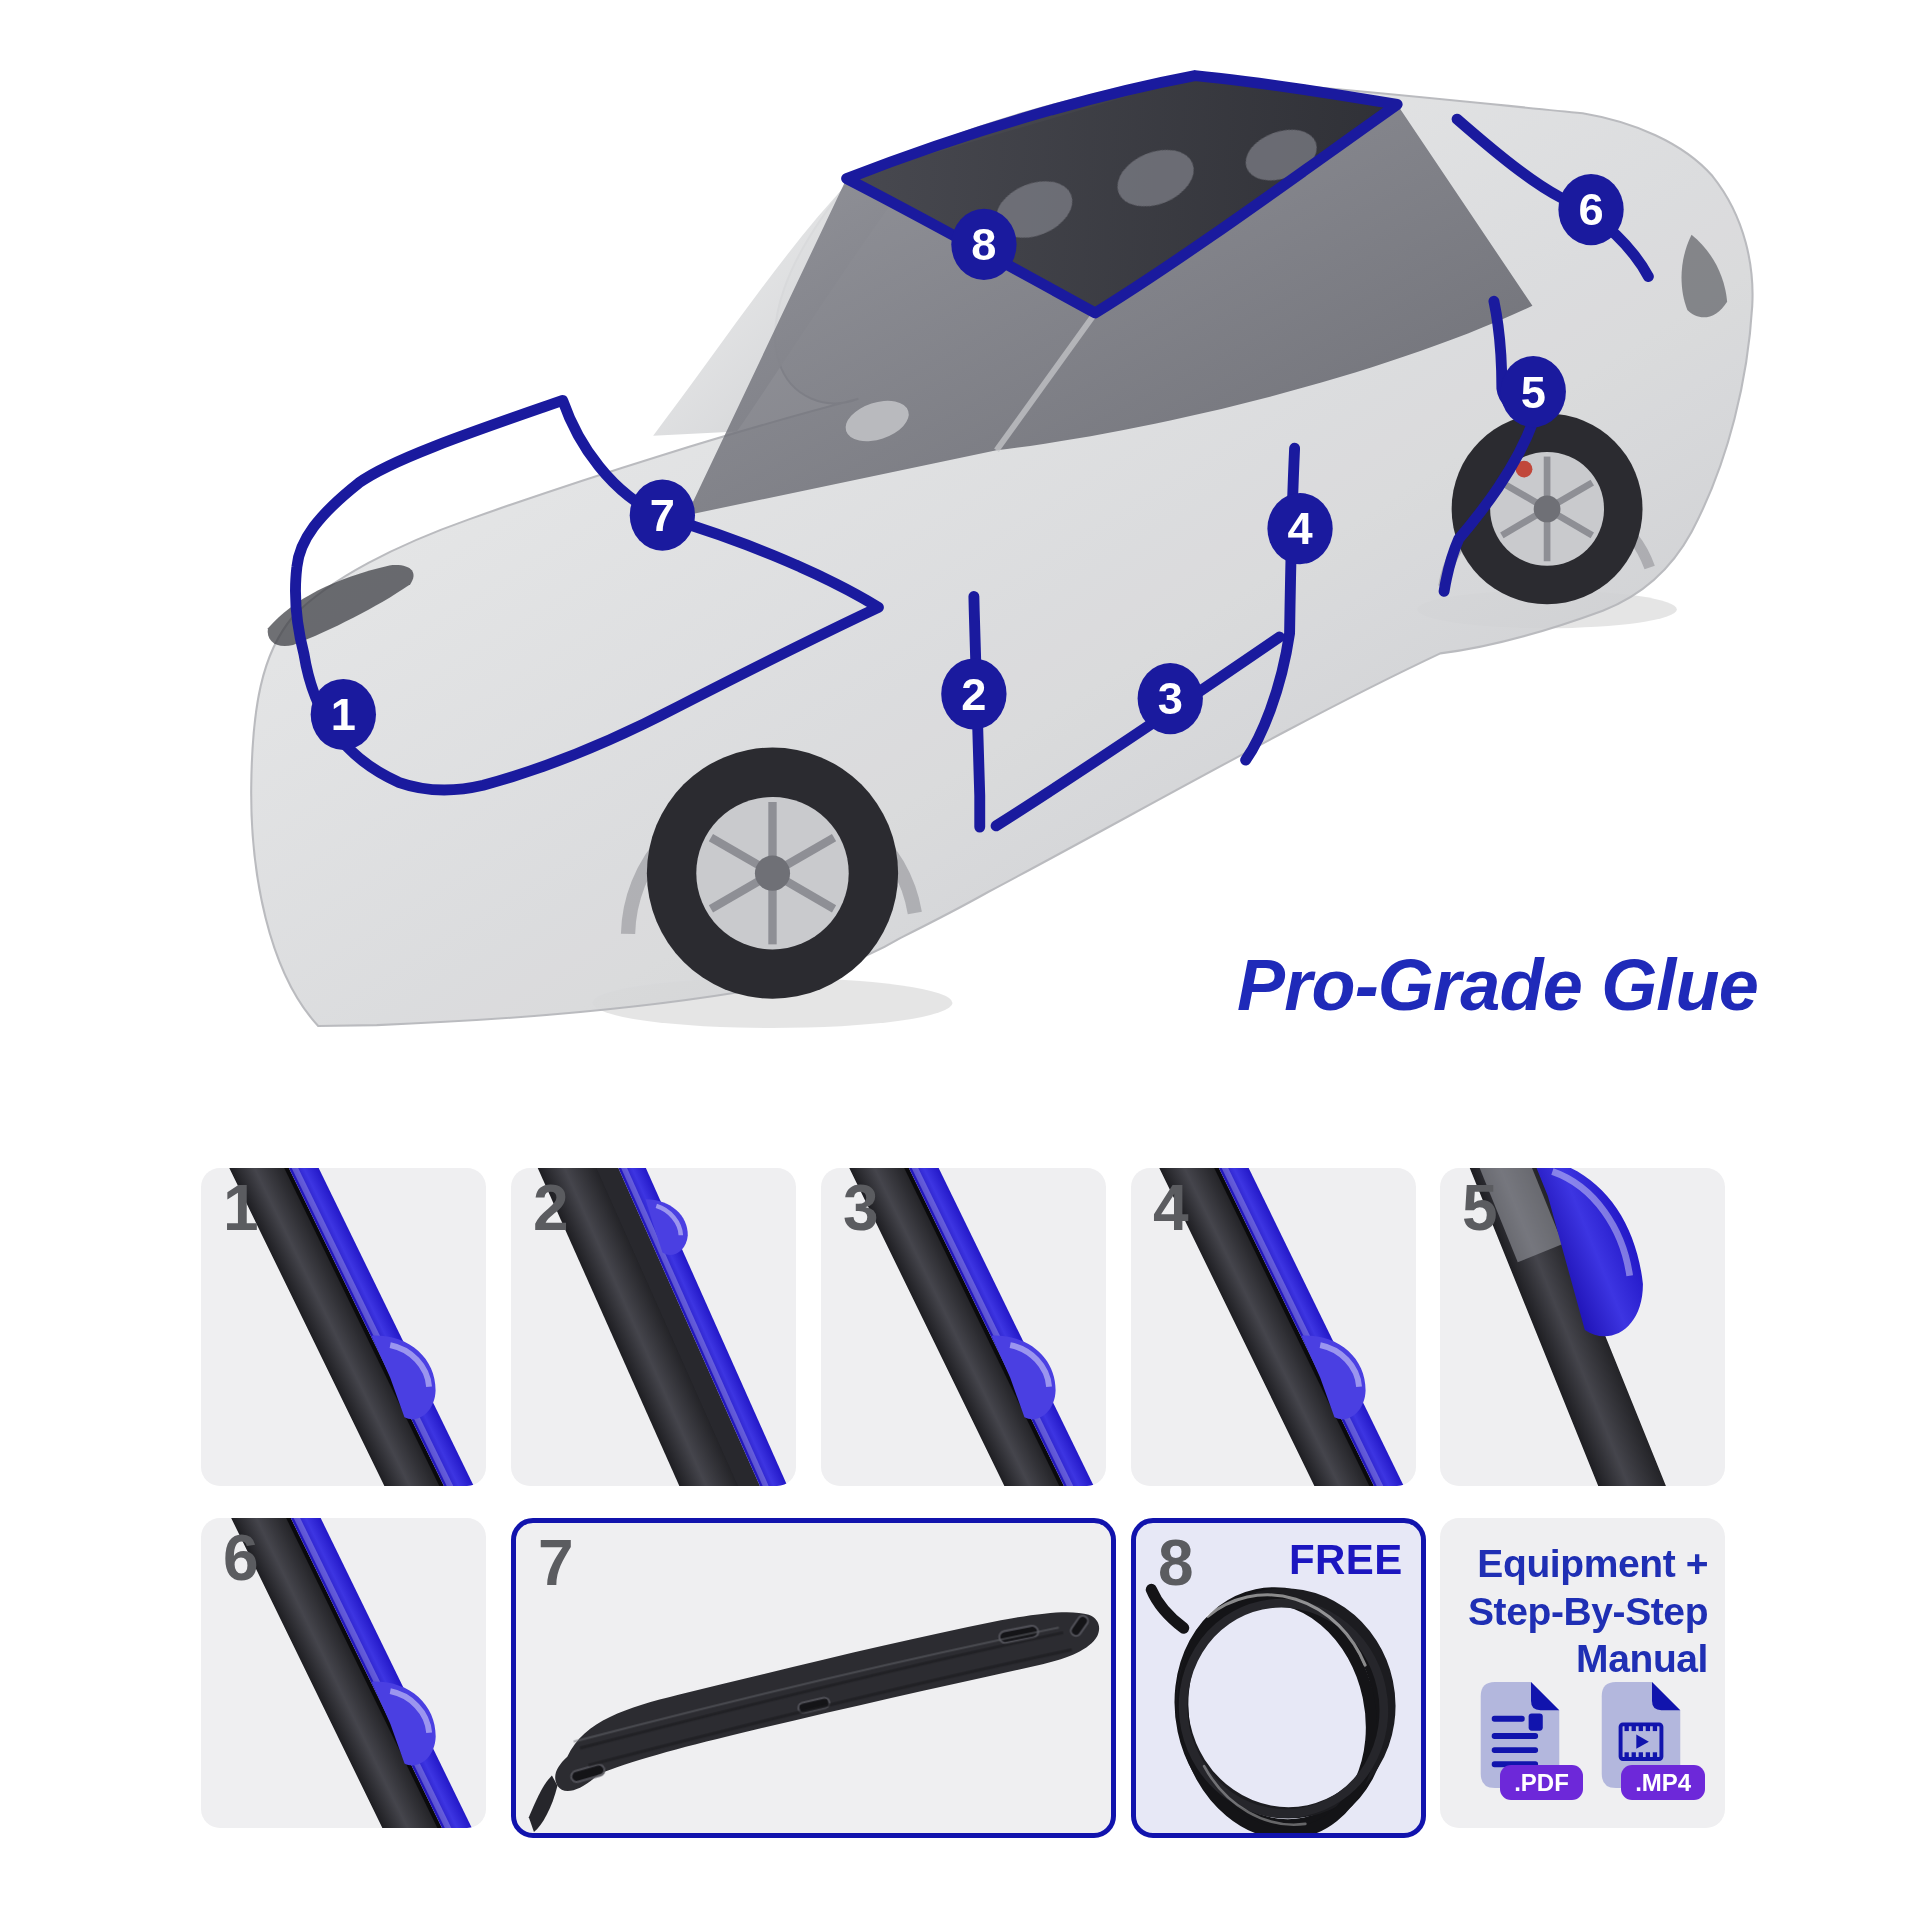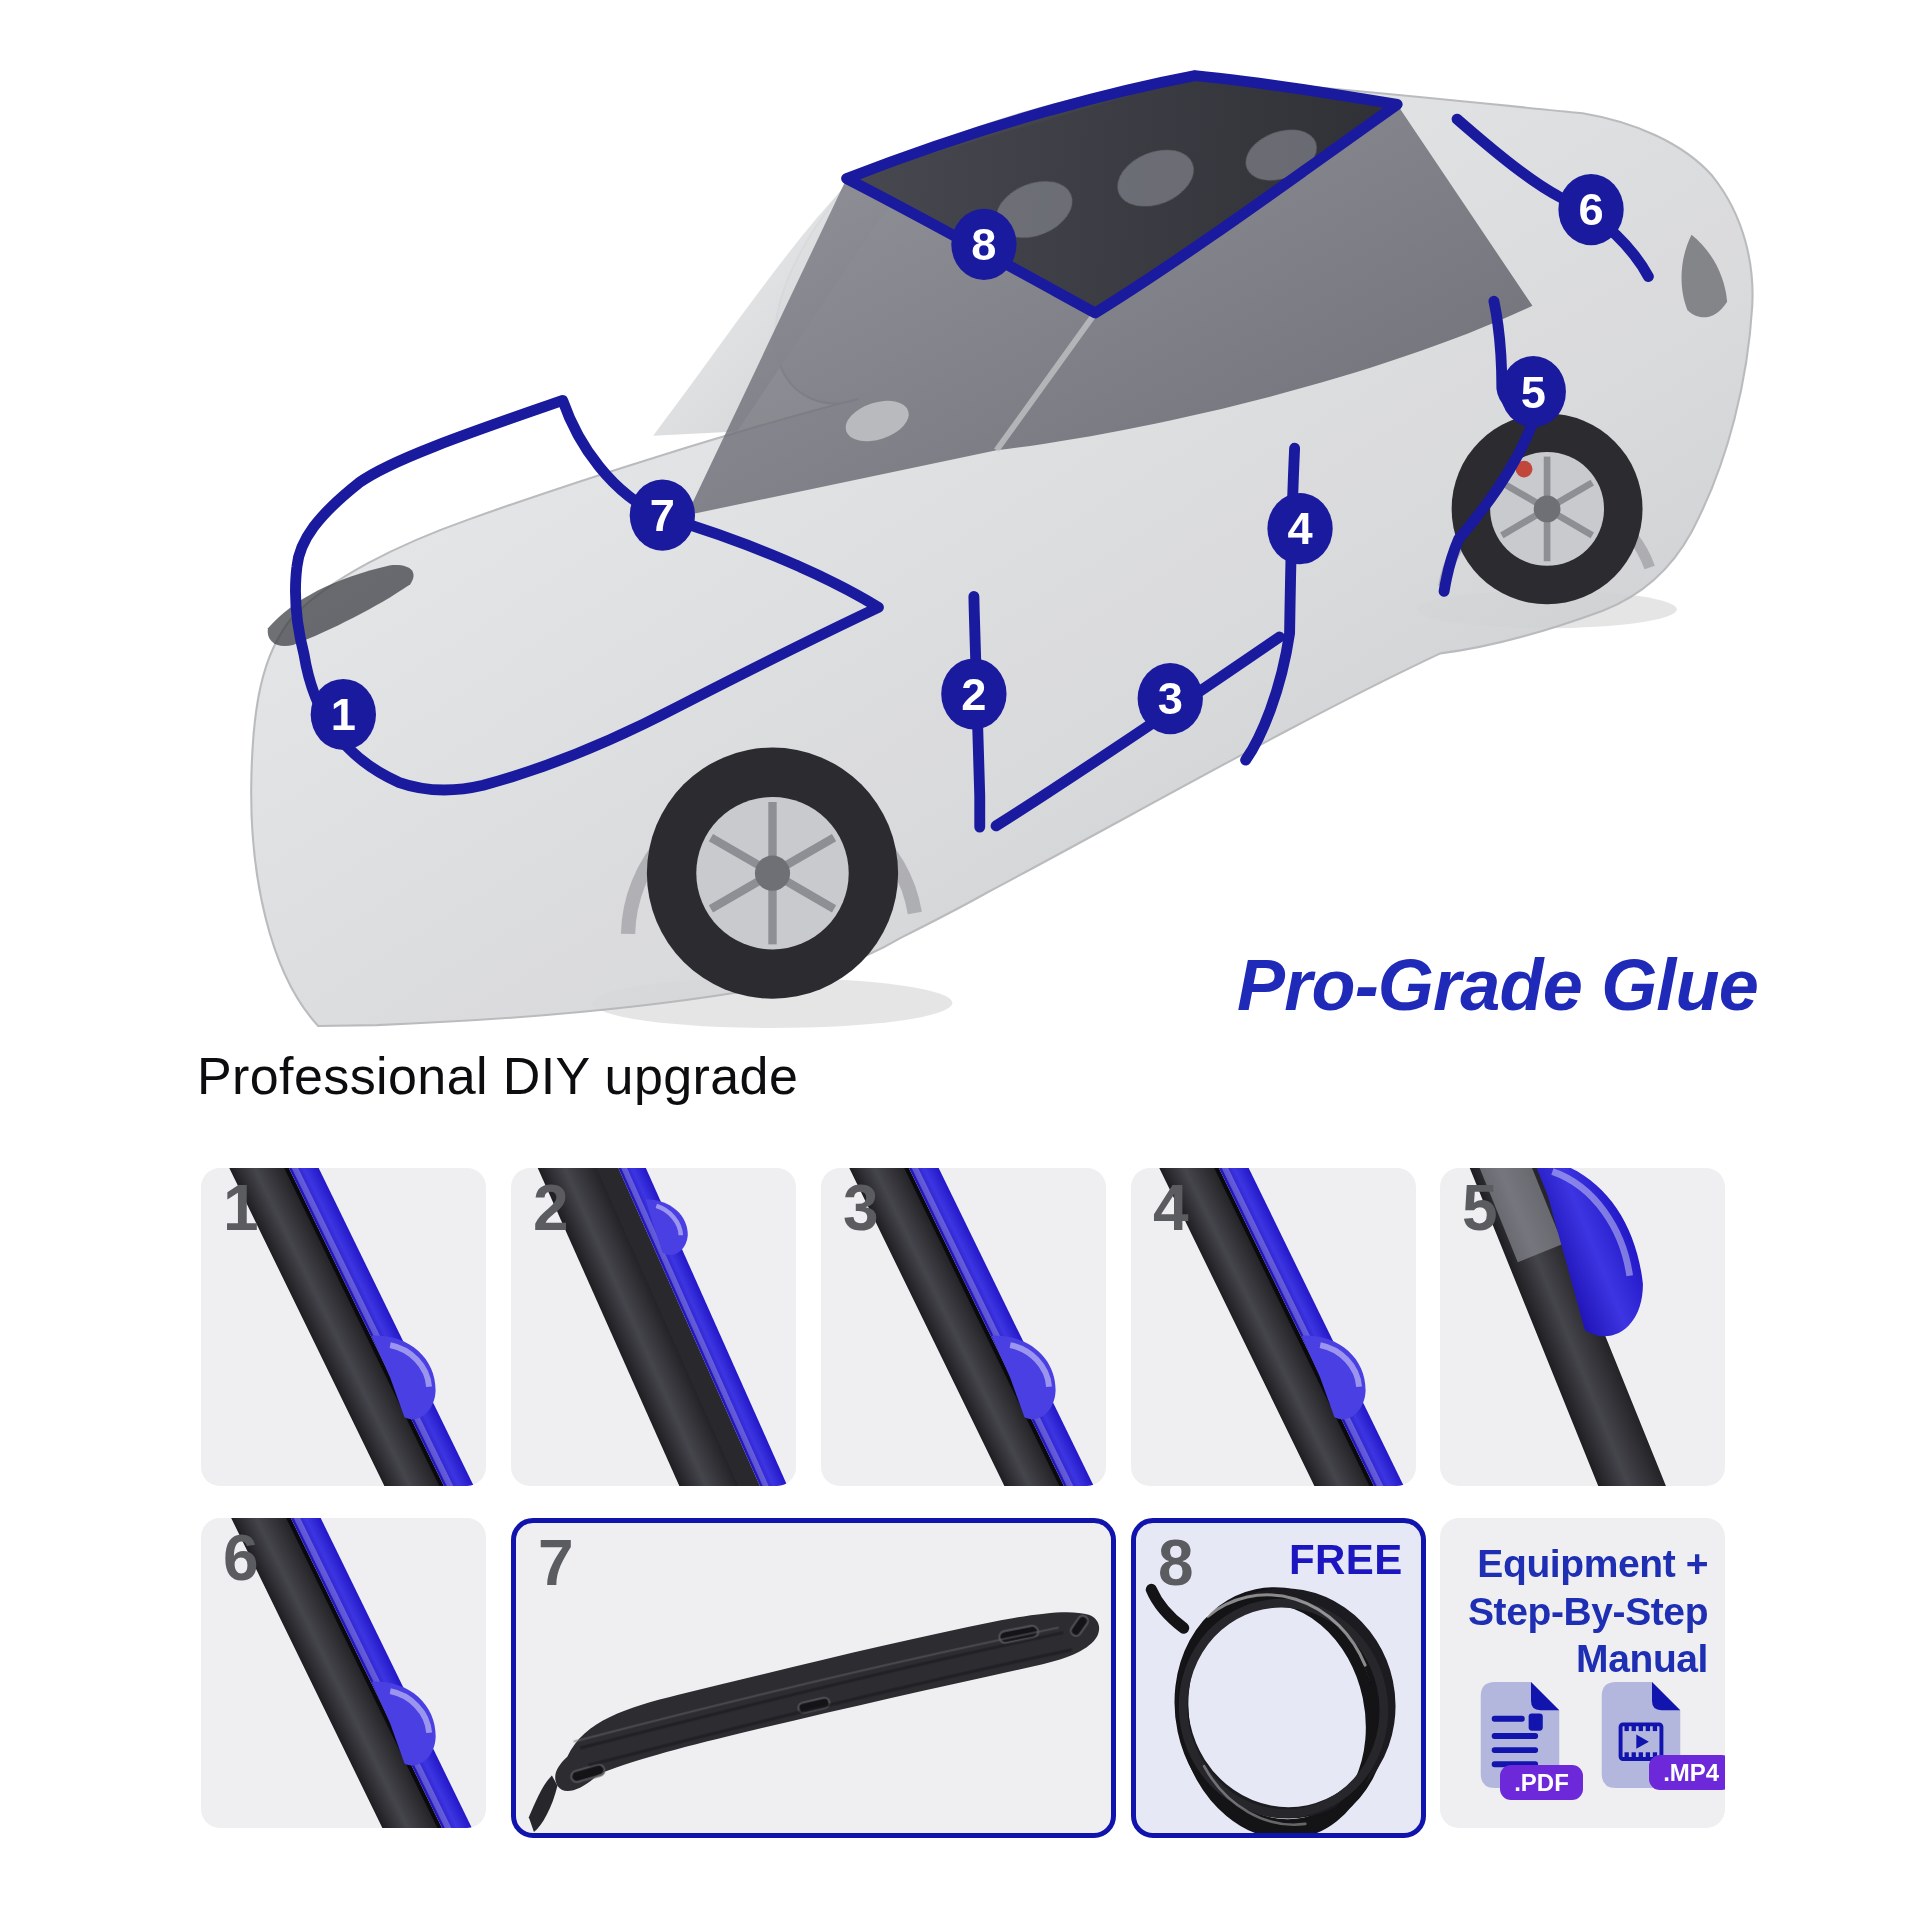--- a/index.html
+++ b/index.html
@@ -200,21 +200,20 @@
         <ellipse cx="1582" cy="1230" rx="78" ry="85" fill="#1a1a9e"></ellipse>
         <text x="1582" y="1268">7</text>
       </g>
       <g>
         <ellipse cx="2350" cy="583" rx="78" ry="85" fill="#1a1a9e"></ellipse>
         <text x="2350" y="621">8</text>
       </g>
     </g>
   </svg>
 
-  <div class="caption">Professional DIY upgrade</div>
   <div class="heading">
     <div>Pro-Grade Glue</div>
   </div>
 
   <div class="tile" style="left:201px;top:1168px;width:285px;height:318px;">
     <svg class="art" viewBox="0 0 680 760">
       <g transform="rotate(-26 340 400)">
         <rect x="270" y="-250" width="120" height="1150" rx="10" fill="url(#gRubber)"></rect>
         <rect x="388" y="-230" width="10" height="1120" fill="#0a0a0c"></rect>
         <rect x="398" y="-190" width="64" height="1090" fill="url(#gTape)"></rect>
@@ -381,17 +380,17 @@
             <rect x="76" y="179" width="11" height="13"></rect>
           <rect x="94" y="179" width="11" height="13"></rect>
             <rect x="112" y="179" width="11" height="13"></rect>
           <rect x="130" y="179" width="11" height="13"></rect>
           <path d="M 88,134 L 88,170 L 120,152 Z"></path>
         </g>
       </g>
     </svg>
 
     <div class="file-badge" style="left:60px;top:247px;">.PDF</div>
-    <div class="file-badge" style="left:181px;top:237px;margin-left:28px;">.MP4</div>
+    <div class="file-badge" style="left:181px;top:247px;">.MP4</div>
   </div>
 
 </div>
 
 
 </body></html>

